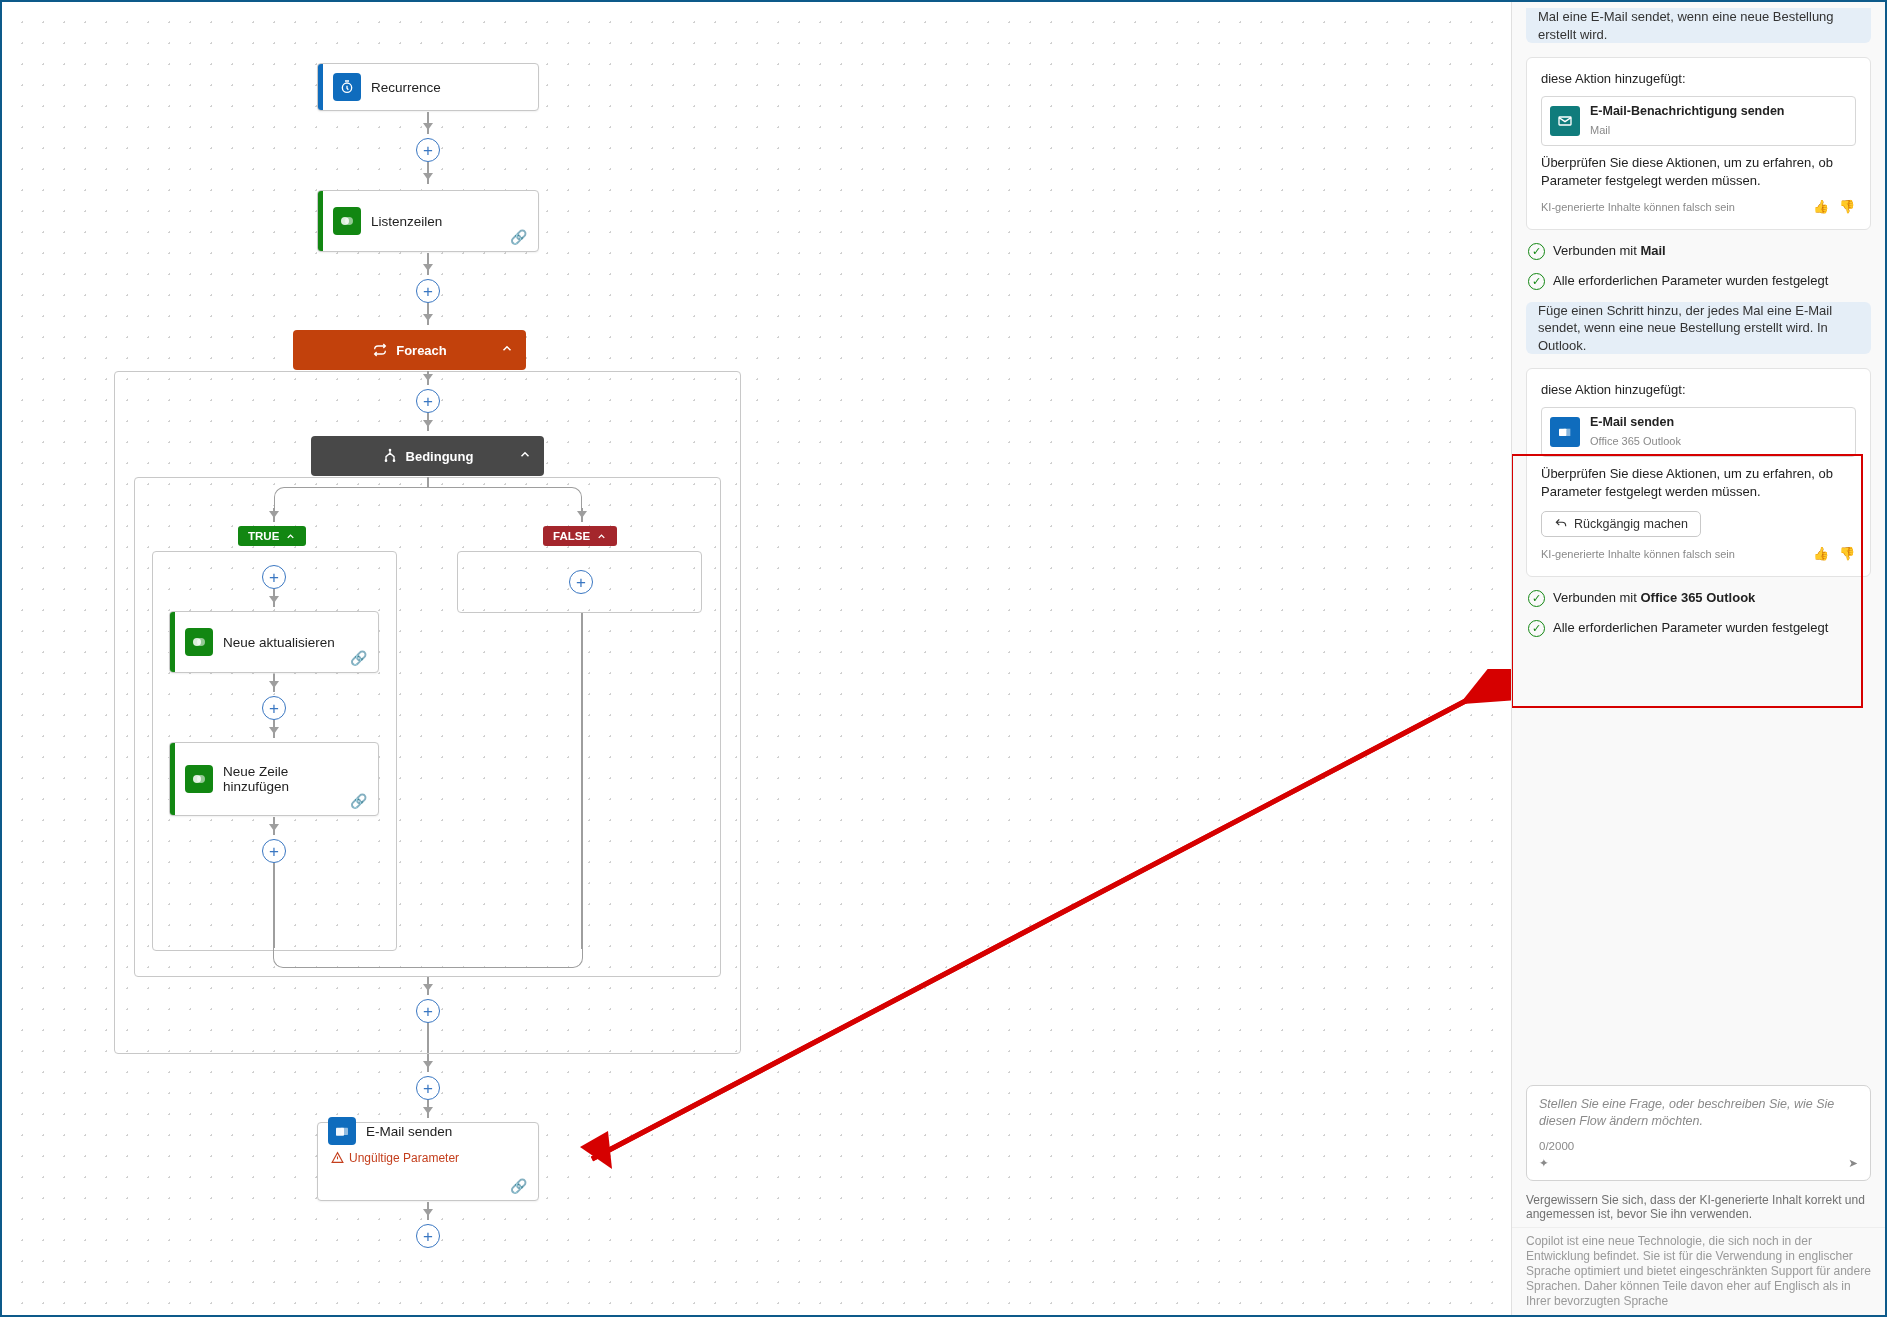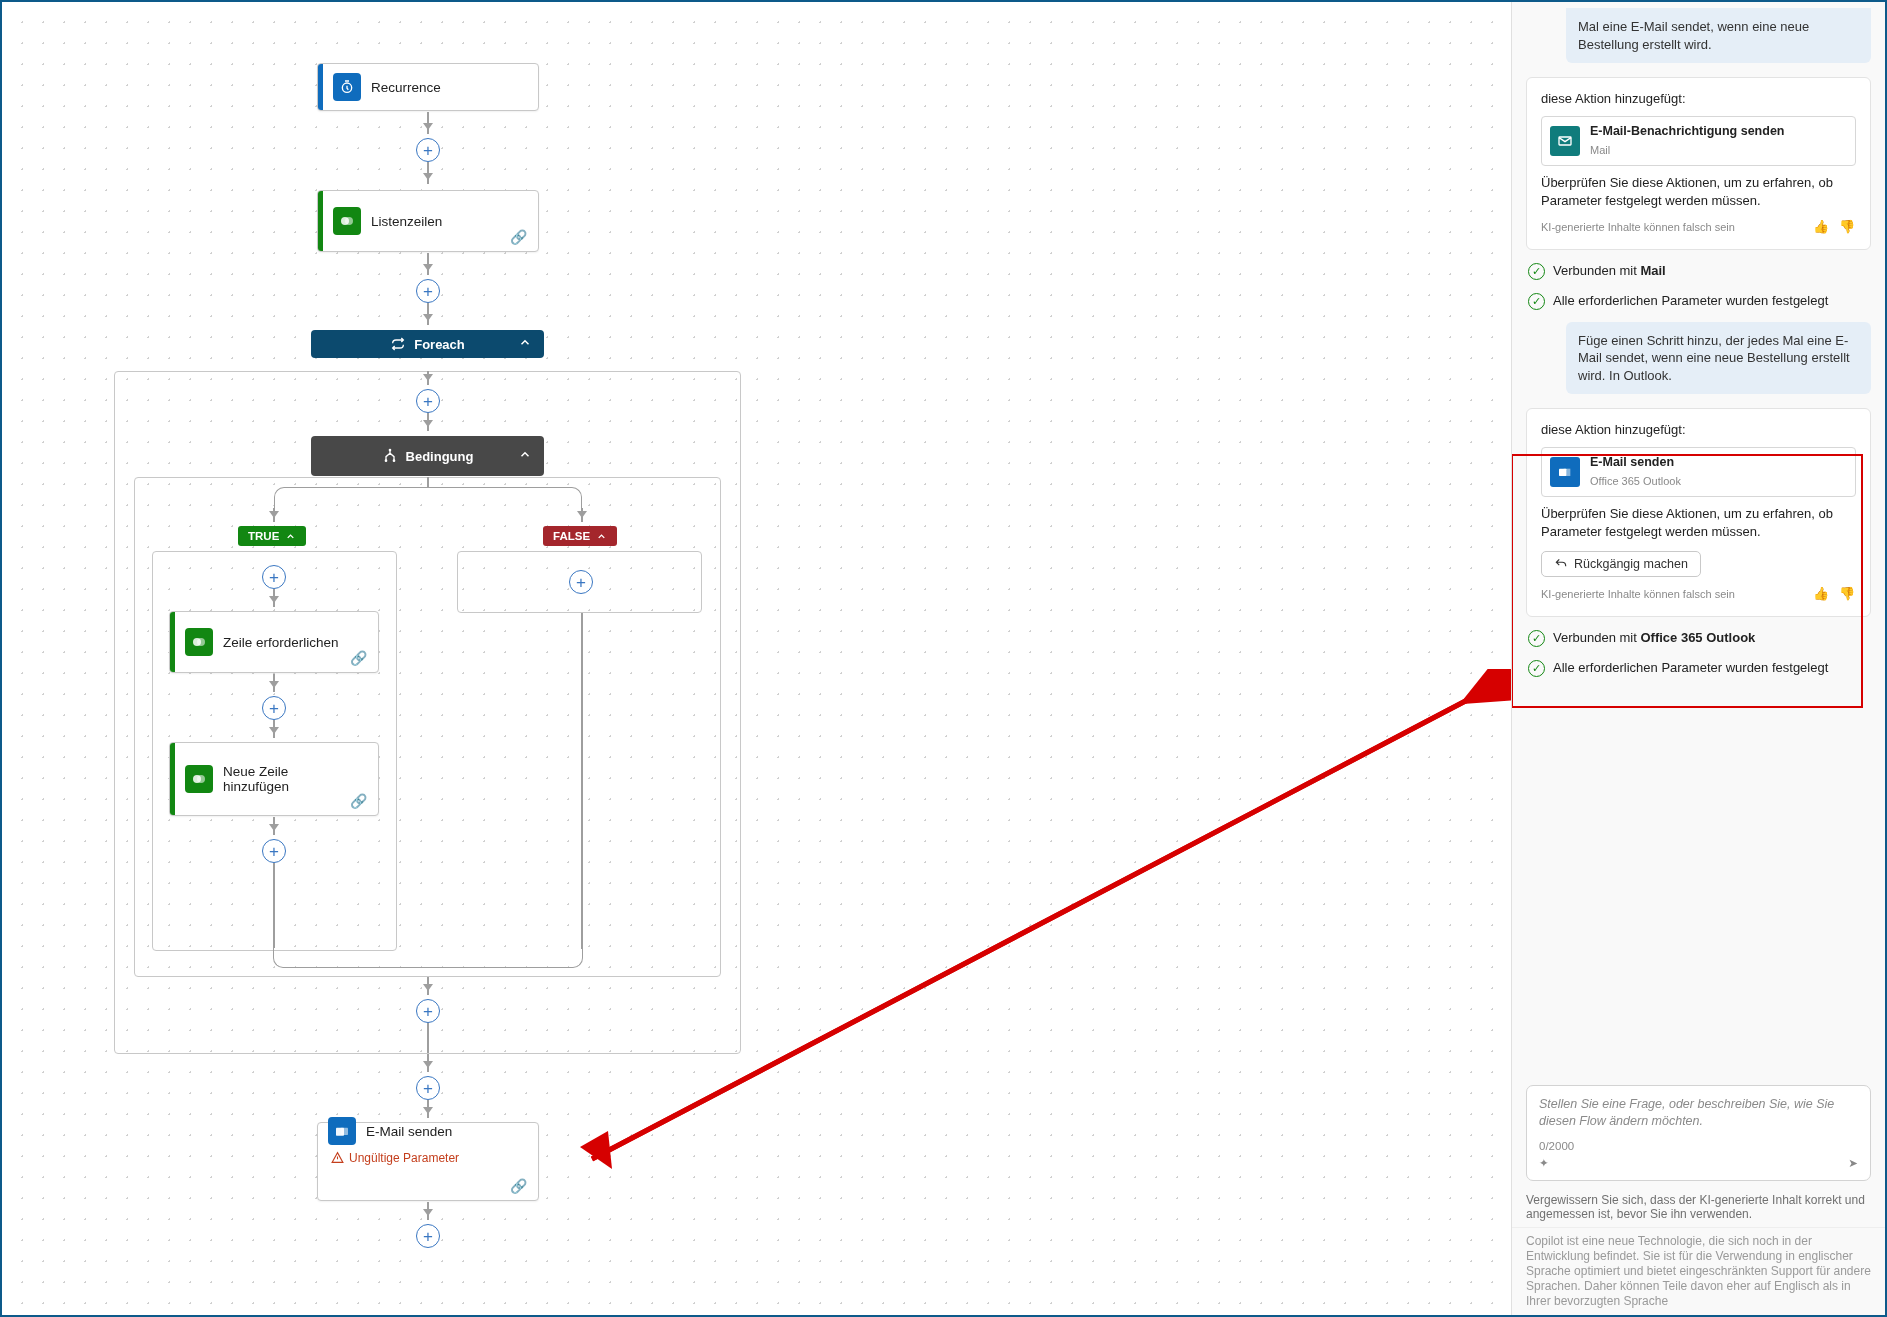--- a/index.html
+++ b/index.html
@@ -32,21 +32,21 @@
 .curve.l{border-right:none;border-radius:10px 0 0 0}
 .curve.r{border-left:none;border-radius:0 10px 0 0}
 
 
 .panel{width:374px;background:#f9f9f9;border-left:1px solid #e0e0e0;display:flex;flex-direction:column}
 .phdr{display:flex;align-items:center;padding:10px 14px;border-bottom:1px solid #e8e8e8;background:#fff}
 .phdr .logo{width:22px;height:22px;margin-right:10px}
 .phdr .ttl{font-weight:600;font-size:17px;flex:1}
 .phdr .x{font-size:18px;color:#555;cursor:pointer;padding:4px}
 .chat{flex:1;overflow:hidden;padding:0 14px;font-size:13px;color:#222;position:relative}
-.bubble-u{background:#e5eef7;border-radius:6px;padding:10px 12px;margin-left:40px;color:#333;line-height:1.35}
+.bubble-u{background:#e5eef7;border-radius:6px;padding:0 12px;color:#333;line-height:1.35}
 .msgcard{background:#fff;border:1px solid #e3e3e3;border-radius:6px;padding:12px 14px;line-height:1.4}
 .msgcard .aicard{border:1px solid #d7d7d7;border-radius:4px;padding:6px 8px;display:flex;align-items:center;margin:8px 0}
 .msgcard .aicard .ic{width:30px;height:30px;border-radius:3px;display:flex;align-items:center;justify-content:center;margin-right:10px;color:#fff}
 .msgcard small{color:#8a8a8a;font-size:11px}
 .footer-ai{display:flex;align-items:center;justify-content:space-between;margin-top:8px}
 .footer-ai .disc{color:#8a8a8a;font-size:11px}
 .footer-ai .thumbs{display:flex;gap:10px;color:#8a8a8a}
 .status{display:flex;align-items:flex-start;gap:8px;margin:12px 2px;font-size:13px;line-height:1.35}
 .status .ok{width:17px;height:17px;border:1.8px solid #128712;border-radius:50%;color:#128712;display:flex;align-items:center;justify-content:center;font-size:11px;flex-shrink:0;margin-top:1px}
 .undo{display:inline-flex;align-items:center;gap:6px;border:1px solid #c9c9c9;background:#fff;border-radius:5px;padding:5px 12px;font-size:12.5px;margin-top:10px;color:#333}
@@ -92,21 +92,21 @@
               <circle cx="15" cy="12" r="6" opacity=".55"></circle>
             </svg>
         </div>
         <span>Listenzeilen</span>
         <span class="lnk">🔗</span>
       </div>
       <div class="arrow" style="left:425px;top:251px;height:22px"></div>
       <div class="plus" style="left:414px;top:277px">+</div>
       <div class="arrow" style="left:425px;top:301px;height:22px"></div>
 
-      <div class="hdr" style="left:309px;top:328px;width:233px;height:28px;background:#0c4a6e">
+      <div class="hdr" style="left:291px;top:328px;width:233px;height:40px;background:#c2410c">
         <svg class="isvg" viewBox="0 0 24 24" fill="none" stroke="#fff" stroke-width="2">
             <path d="M17 3l3 3-3 3M7 21l-3-3 3-3M20 6H9a5 5 0 00-5 5M4 18h11a5 5 0 005-5"></path>
           </svg>
         <span style="font-weight:600">Foreach</span>
         <span class="chev"><svg width="14" height="14" viewBox="0 0 24 24" fill="none" stroke="#fff" stroke-width="2.5">
               <path d="M6 15l6-6 6 6"></path>
             </svg></span>
       </div>
       <div class="container" style="left:112px;top:369px;width:627px;height:683px"></div>
 
@@ -152,21 +152,21 @@
       <div class="arrow" style="left:271px;top:587px;height:18px"></div>
 
       <div class="card" style="left:167px;top:609px;width:210px;height:62px">
         <div class="accent" style="background:#128712"></div>
         <div class="cicon" style="background:#128712">
           <svg class="isvg" viewBox="0 0 24 24" fill="#fff">
               <circle cx="9" cy="12" r="6" opacity=".85"></circle>
               <circle cx="15" cy="12" r="6" opacity=".55"></circle>
             </svg>
         </div>
-        <span>Zeile erforderlichen</span>
+        <span>Neue aktualisieren</span>
         <span class="lnk">🔗</span>
       </div>
       <div class="arrow" style="left:271px;top:672px;height:18px"></div>
       <div class="plus" style="left:260px;top:694px">+</div>
       <div class="arrow" style="left:271px;top:718px;height:18px"></div>
 
       <div class="card" style="left:167px;top:740px;width:210px;height:74px">
         <div class="accent" style="background:#128712"></div>
         <div class="cicon" style="background:#128712">
           <svg class="isvg" viewBox="0 0 24 24" fill="#fff">

